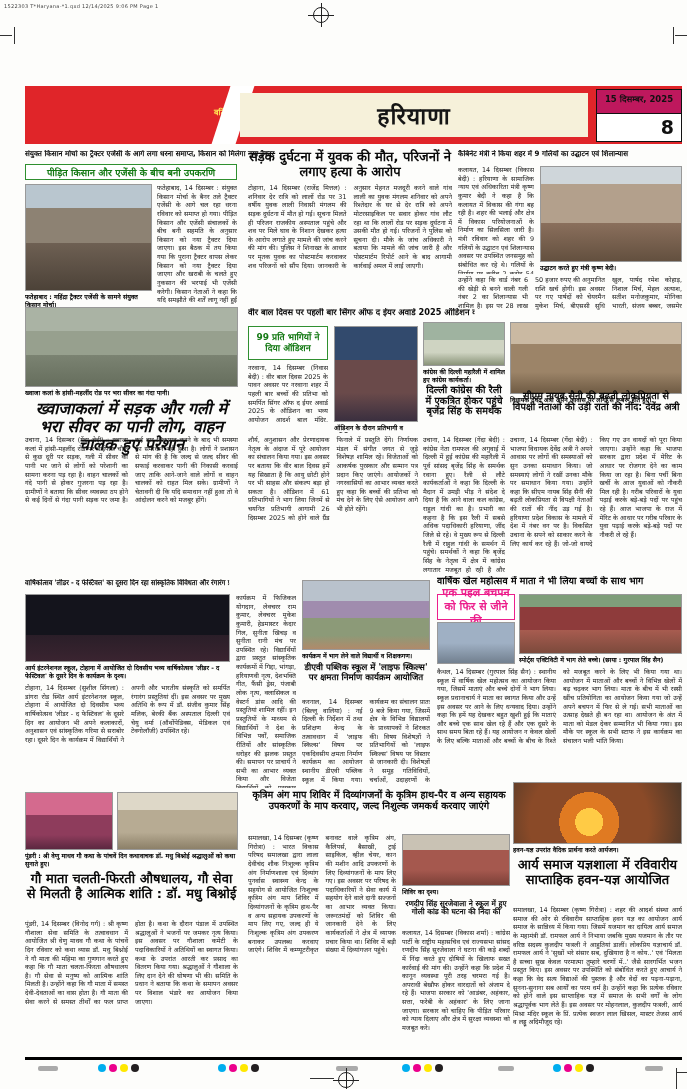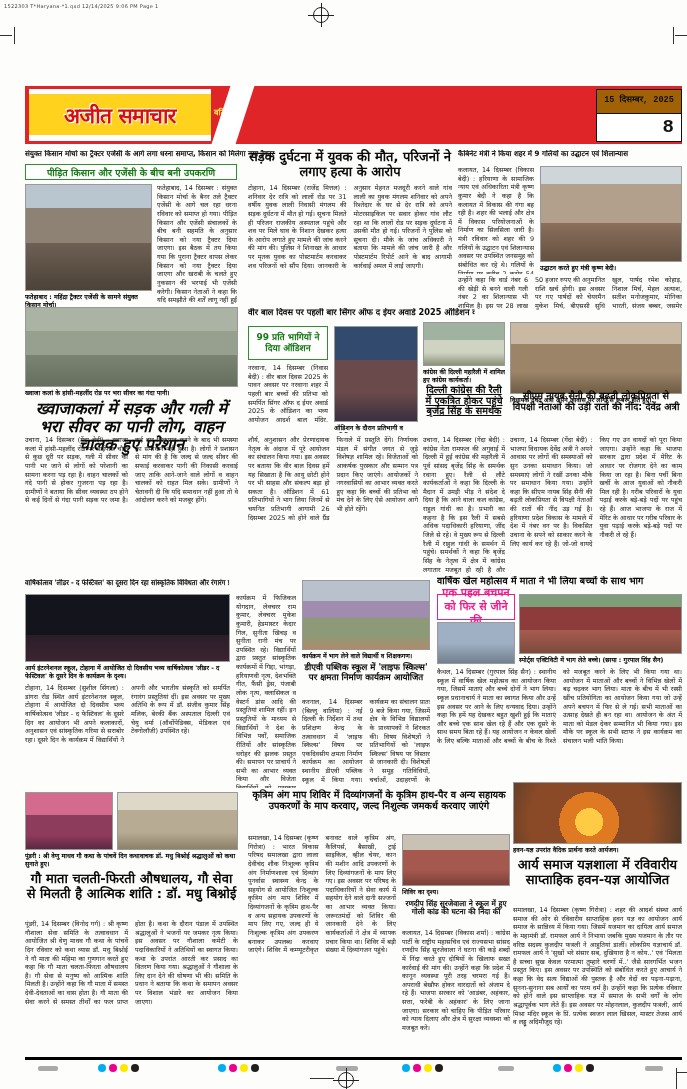--- a/index.html
+++ b/index.html
@@ -19,21 +19,21 @@
   
   .mast{background:#e02529;}
   .brandbox{background:linear-gradient(180deg,#ffffff 0 9%,#ffd21e 9% 88%,#ffffff 88%);
     display:flex;align-items:center;justify-content:center;}
   .brandtext{color:#d50f14;font-weight:900;font-size:21px;letter-spacing:-.5px;
     text-shadow:0 0 1px #fff,1px 1px 0 #fff,-1px -1px 0 #fff;}
   .editiontag{color:#ffe152;font-size:8px;font-weight:bold;}
   .wedge{background:#fff;transform:skewX(-18deg);}
   .sectionbox{background:#f6f1da;display:flex;align-items:center;justify-content:center;}
   .sectiontext{font-size:23px;font-weight:bold;color:#151515;letter-spacing:1px;}
-  .datebox{background:#a16207;border:1.5px solid #111;box-sizing:border-box;font-family:Liberation Mono, monospace;}
+  .datebox{background:#be185d;border:1.5px solid #111;box-sizing:border-box;}
   .datetext{font-size:8.5px;font-weight:bold;text-align:center;padding-top:3px;}
   .pagenumwrap{position:absolute;left:0;right:0;bottom:0;height:27px;background:#fff;border-top:1.5px solid #111;}
   .pagenum{font-size:19px;font-weight:bold;text-align:right;padding-right:7px;line-height:26px;}
   
   .hl{font-weight:bold;color:#0a0a0a;line-height:1.12;}
   .hl-c{text-align:center;}
   .nowrap{white-space:nowrap;overflow:hidden;transform-origin:0 50%;}
   .hl-xs{font-size:7.4px;}
   .hl-s{font-size:8.6px;}
   .hl-m{font-size:9.6px;}
@@ -73,25 +73,25 @@
 <body>
 
 <div class="abs printline" style="left:4px;top:3px;">1522303 T*Haryana-*1.qxd   12/14/2025   9:06 PM   Page 1</div>
 <div class="abs crosshair" style="left:313px;top:7px;"></div>
 <div class="abs mark" style="left:0;top:35px;width:12px;height:1px;"></div>
 <div class="abs mark" style="left:14px;top:27px;width:1px;height:17px;"></div>
 <div class="abs mark" style="left:675px;top:35px;width:12px;height:1px;"></div>
 <div class="abs mark" style="left:673px;top:27px;width:1px;height:17px;"></div>
 
 <div class="abs mast" style="left:25px;top:86px;width:657px;height:58px;">
-  <div class="abs brandbox" style="left:4px;top:3px;width:182px;height:52px;">
-    <span class="brandtext">अजीत समाचार</span>
-  </div>
   <div class="abs editiontag" style="left:189px;top:20px;">बठिंडा</div>
   <div class="abs wedge" style="left:196px;top:0;width:24px;height:58px;"></div>
+  <div class="abs sectionbox" style="left:215px;top:7px;width:348px;height:44px;">
+    <span class="sectiontext">हरियाणा</span>
+  </div>
 </div>
 <div class="abs datebox" style="left:596px;top:89px;width:86px;height:53px;">
   <div class="datetext">15 दिसम्बर, 2025</div>
   <div class="pagenumwrap">
     <div class="pagenum">8</div>
   </div>
 </div>
 
 <div class="abs hl hl-xs nowrap" style="left:25px;top:150px;width:264px;transform:scaleX(.97);">संयुक्त किसान मोर्चा का ट्रैक्टर एजेंसी के आगे लगा धरना समाप्त, किसान को मिलेगा नया ट्रैक्टर</div>
 <div class="abs greenbox" style="left:25px;top:164px;width:212px;height:16px;font-size:9.5px;">पीड़ित किसान और एजेंसी के बीच बनी उपकरणि</div>
@@ -115,21 +115,21 @@
 
 <div class="abs hl hl-s nowrap" style="left:248px;top:308px;width:236px;transform:scaleX(.96);">वीर बाल दिवस पर पहली बार सिंगर ऑफ द ईयर अवार्ड 2025 ऑडिशन का आयोजन</div>
 <div class="abs greenbox" style="left:248px;top:326px;width:80px;height:34px;font-size:9px;line-height:1.2;">99 प्रति भागियों ने दिया ऑडिशन</div>
 <div class="abs bt" style="left:248px;top:364px;width:80px;height:58px;">नरवाना, 14 दिसम्बर (निवास बेदी) : वीर बाल दिवस 2025 के पावन अवसर पर नरवाना शहर में पहली बार बच्चों की प्रतिभा को समर्पित सिंगर ऑफ द ईयर अवार्ड 2025 के ऑडिशन का भव्य आयोजन आदर्श बाल मंदिर, पंजाबी चौक, नरवाना में किया गया।</div>
 <div class="abs photo ph-singer" style="left:334px;top:326px;width:84px;height:96px;"></div>
 <div class="abs cap" style="left:334px;top:424px;width:84px;height:9px;">ऑडिशन के दौरान प्रतिभागी व अतिथिगण।</div>
 <div class="abs bt cols2" style="left:248px;top:436px;width:170px;height:138px;">शौर्य, अनुशासन और प्रेरणादायक नेतृत्व के अंदाज में पूरे आयोजन का संचालन किया गया। इस अवसर पर बताया कि वीर बाल दिवस हमें यह सिखाता है कि आयु छोटी होने पर भी साहस और संकल्प बड़ा हो सकता है। ऑडिशन में 61 प्रतिभागियों ने भाग लिया जिनमें से चयनित प्रतिभागी आगामी 26 दिसम्बर 2025 को होने वाले ग्रैंड फिनाले में प्रस्तुति देंगे। निर्णायक मंडल में संगीत जगत से जुड़े विशेषज्ञ शामिल रहे। विजेताओं को आकर्षक पुरस्कार और सम्मान पत्र प्रदान किए जाएंगे। आयोजकों ने नगरवासियों का आभार व्यक्त करते हुए कहा कि बच्चों की प्रतिभा को मंच देने के लिए ऐसे आयोजन आगे भी होते रहेंगे।</div>
 
 <div class="abs photo ph-rally" style="left:423px;top:322px;width:82px;height:44px;"></div>
 <div class="abs cap" style="left:423px;top:368px;width:82px;height:15px;">कांग्रेस की दिल्ली महारैली में शामिल हुए कांग्रेस कार्यकर्ता।</div>
-<div class="abs hl hl-m hl-c" style="left:423px;top:385px;width:82px;height:48px;text-decoration:underline;">दिल्ली कांग्रेस की रैली में एकत्रित होकर पहुंचे बृजेंद्र सिंह के समर्थक</div>
+<div class="abs hl hl-m hl-c" style="left:423px;top:385px;width:82px;height:48px;">दिल्ली कांग्रेस की रैली में एकत्रित होकर पहुंचे बृजेंद्र सिंह के समर्थक</div>
 <div class="abs bt" style="left:423px;top:436px;width:82px;height:138px;">उचाना, 14 दिसम्बर (गेंदा बेदी) : कांग्रेस नेता रामफल की अगुवाई में दिल्ली में हुई कांग्रेस की महारैली में पूर्व सांसद बृजेंद्र सिंह के समर्थक रवाना हुए। रैली से लौटे कार्यकर्ताओं ने कहा कि दिल्ली के मैदान में उमड़ी भीड़ ने संदेश दे दिया है कि आने वाला कल कांग्रेस, राहुल गांधी का है। प्रभारी का कहना है कि इस रैली में सबसे अधिक पदाधिकारी हरियाणा, जींद जिले से रहे। वे मुख्य रूप से दिल्ली रैली में राहुल गांधी के समर्थन में पहुंचे। समर्थकों ने कहा कि बृजेंद्र सिंह के नेतृत्व में क्षेत्र में कांग्रेस लगातार मजबूत हो रही है और लोगों के बीच जाकर संगठन का विस्तार किया जा रहा है।</div>
 
 <div class="abs photo ph-meeting" style="left:510px;top:322px;width:172px;height:72px;"></div>
 <div class="abs cap" style="left:510px;top:396px;width:172px;height:9px;">विधायक देवेंद्र अत्री अपने आवास पर लोगों से रूबरू होते हुए।</div>
 <div class="abs hl hl-m hl-c" style="left:510px;top:391px;width:172px;height:26px;">सीएम नायब सैनी की बढ़ती लोकप्रियता से विपक्षी नेताओं की उड़ी रातों की नींद: देवेंद्र अत्री</div>
 <div class="abs bt cols2" style="left:510px;top:436px;width:172px;height:138px;">उचाना, 14 दिसम्बर (गेंदा बेदी) : भाजपा विधायक देवेंद्र अत्री ने अपने आवास पर लोगों की समस्याओं को सुन उनका समाधान किया। जो समस्याएं लोगों ने रखीं उनका मौके पर समाधान किया गया। उन्होंने कहा कि सीएम नायब सिंह सैनी की बढ़ती लोकप्रियता से विपक्षी नेताओं की रातों की नींद उड़ गई है। हरियाणा प्रदेश विकास के मामले में देश में नंबर वन पर है। विकसित उचाना के सपने को साकार करने के लिए कार्य कर रहे हैं। जो-जो वायदे किए गए उन वायदों को पूरा किया जाएगा। उन्होंने कहा कि भाजपा सरकार द्वारा प्रदेश में मेरिट के आधार पर रोजगार देने का काम किया जा रहा है। बिना पर्ची बिना खर्ची के आज युवाओं को नौकरी मिल रही है। गरीब परिवारों के युवा पढ़ाई करके बड़े-बड़े पदों पर पहुंच रहे हैं। आज भाजपा के राज में मेरिट के आधार पर गरीब परिवार के युवा पढ़ाई करके बड़े-बड़े पदों पर नौकरी ले रहे हैं।</div>
 
 <div class="abs hl hl-xs nowrap" style="left:25px;top:579px;width:232px;transform:scaleX(.88);">वार्षिकोत्सव 'लीडर - द फेस्टिवल' का दूसरा दिन रहा सांस्कृतिक विविधता और रंगारंग प्रस्तुतियों से सुसज्जित</div>
 <div class="abs photo ph-stage" style="left:25px;top:594px;width:205px;height:68px;"></div>
 <div class="abs cap" style="left:25px;top:664px;width:205px;height:17px;">आर्य इंटरनेशनल स्कूल, टोहाना में आयोजित दो दिवसीय भव्य वार्षिकोत्सव 'लीडर - द फेस्टिवल' के दूसरे दिन के कार्यक्रम के दृश्य।</div>

